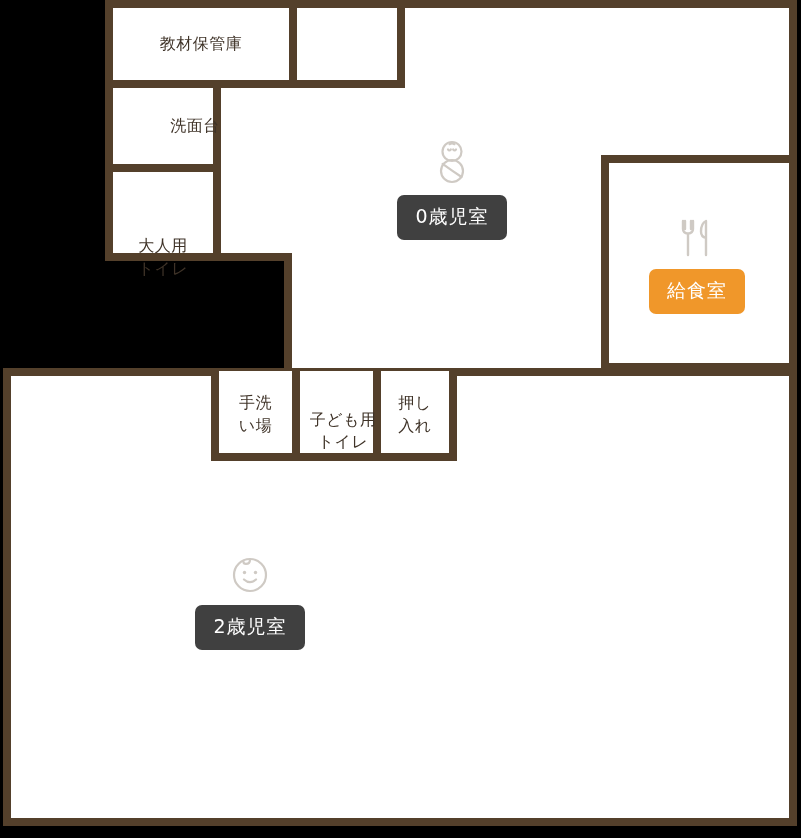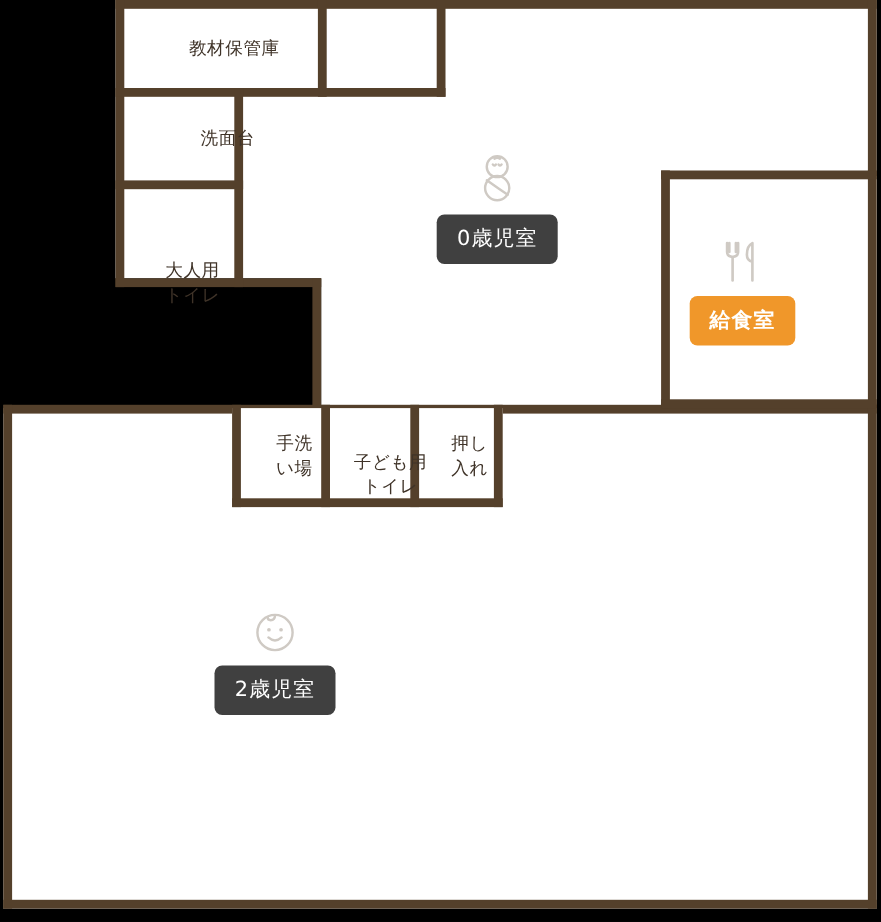--- a/index.html
+++ b/index.html
@@ -31,21 +31,20 @@
     display: flex;
     align-items: center;
     justify-content: center;
     text-align: center;
     color: #3F3328;
     font-size: 16px;
     line-height: 1.38;
     letter-spacing: 0.5px;
     white-space: pre-line;
     pointer-events: none;
-    padding-left: 12px;
   }
   
   .badge-group {
     position: absolute;
     display: flex;
     flex-direction: column;
     align-items: center;
   }
   .badge-icon {
     display: block;
@@ -123,21 +122,21 @@
 
   <div class="room-label" style="left:113px; top:88px; width:100px; height:76px;margin-left:32px;">
     <span>洗面台</span>
   </div>
 
   <div class="room-label" style="left:113px; top:172px; width:100px; height:81px;margin-top:45px;">
     <span>大人用
 トイレ</span>
   </div>
 
-  <div class="room-label" style="left:219px; top:376px; width:73px; height:77px;text-align:right;">
+  <div class="room-label" style="left:219px; top:376px; width:73px; height:77px;">
     <span>手洗
 い場</span>
   </div>
 
   <div class="room-label" style="left:300px; top:376px; width:86px; height:77px;align-items:flex-end;">
     <span>子ども用
 トイレ</span>
   </div>
 
   <div class="room-label" style="left:381px; top:376px; width:68px; height:77px;">
@@ -152,21 +151,21 @@
         <circle cx="15" cy="31" r="11"></circle>
         <path d="M11 9.5 q1.3 2 2.8 0"></path>
         <path d="M19 9.5 q-1.3 2 -2.8 0"></path>
         <path d="M12.5 4.2 q2.5 -1.6 5 0"></path>
         <path d="M5.6 23.8 q10 7.2 19 13.2"></path>
       </svg>
     </span>
     <span class="badge badge-red">0歳児室</span>
   </div>
 
-  <div class="badge-group" style="left:619px; top:218px; width:112px;font-weight:bold;">
+  <div class="badge-group" style="left:641px; top:218px; width:112px;">
     <span class="badge-icon">
       <svg width="34" height="40" viewBox="0 0 34 40" fill="none" stroke="#CFCAC4" stroke-width="2.4" stroke-linecap="round" stroke-linejoin="round">
         <path d="M5 3 L5 11"></path>
         <path d="M11 3 L11 11"></path>
         <path d="M3 3 L3 11 q0 4 5 4.6 q5 -0.6 5 -4.6 L13 3"></path>
         <path d="M8 15.6 L8 37"></path>
         <path d="M26 37 L26 3 q-5 2.4 -5 10.5 q0 5.4 5 6.4"></path>
       </svg>
     </span>
     <span class="badge badge-gold">給食室</span>

